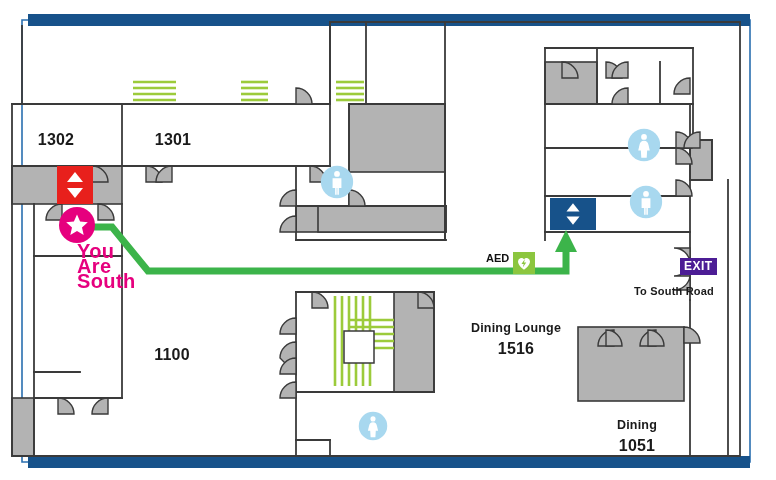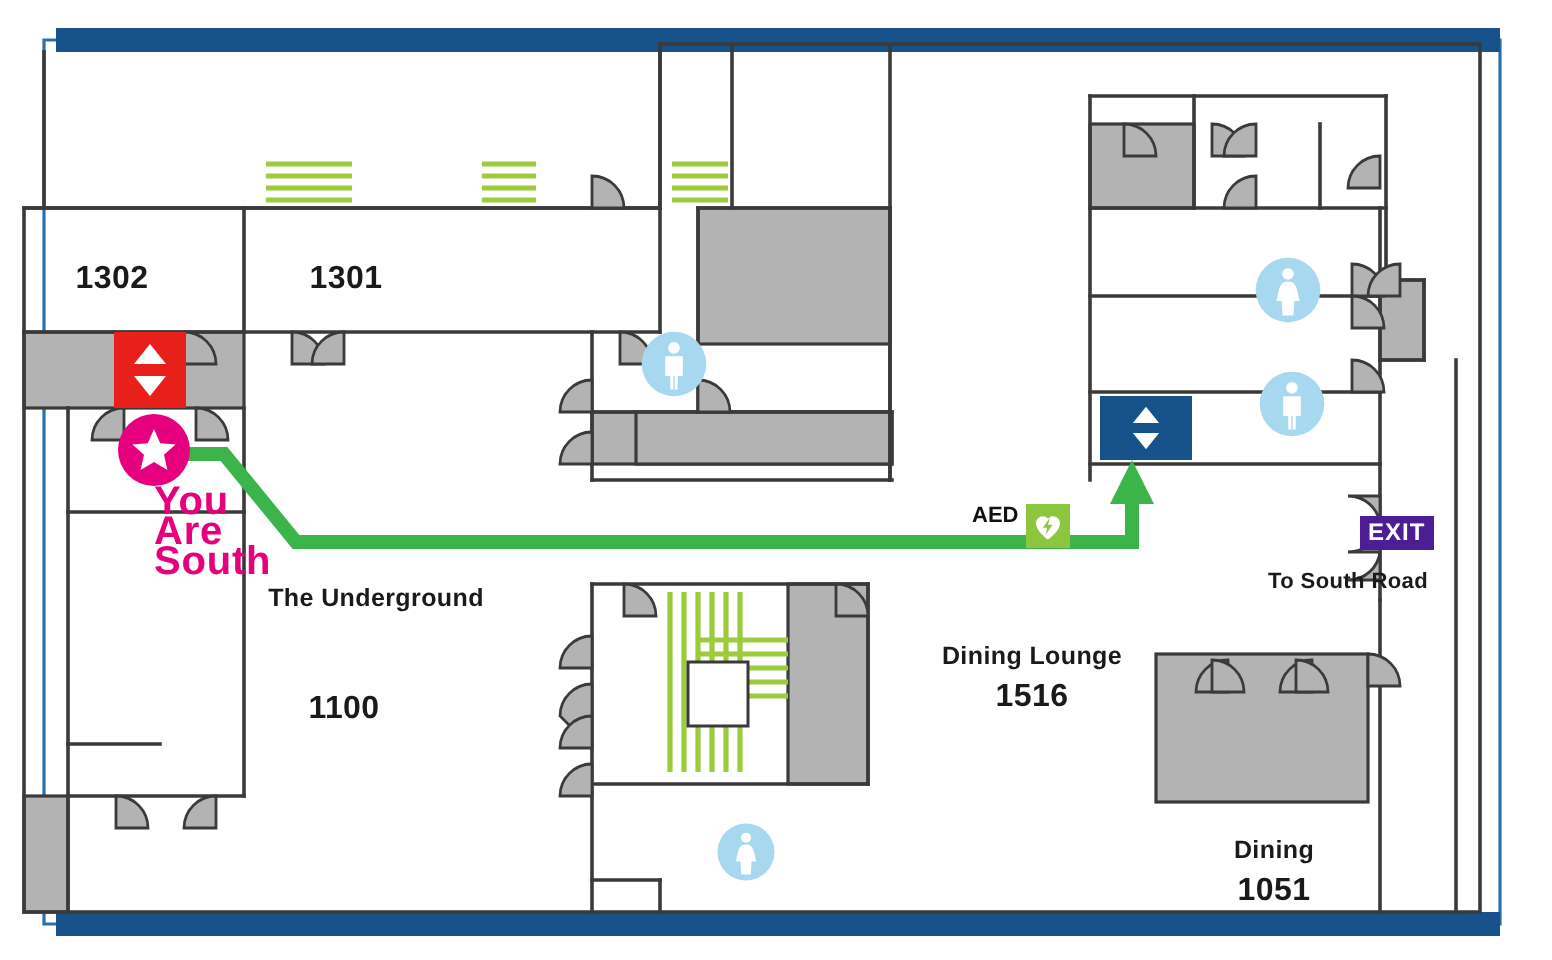--- a/index.html
+++ b/index.html
@@ -269,21 +269,20 @@
       <polyline points="84,227 112,227 148,271 566,271 566,244" fill="none" stroke="#3cb44a" stroke-width="7" stroke-linejoin="miter" stroke-linecap="butt"></polyline>
       <polygon points="566,230 577,252 555,252" fill="#3cb44a"></polygon>
     </g>
   </svg>
 
 
   <div class="lbl room-num center" style="left:56px; top:131px;">1302</div>
 
   <div class="lbl room-num center" style="left:173px; top:131px;">1301</div>
 
-  <div class="lbl room-name center" style="left:188px; top:292px;">The Underground</div>
   <div class="lbl room-num center" style="left:172px; top:310px;margin-top:36px;">1100</div>
 
   <div class="lbl room-name center" style="left:516px; top:321px;">Dining Lounge</div>
   <div class="lbl room-num center" style="left:516px; top:340px;">1516</div>
 
   <div class="lbl room-name center" style="left:637px; top:418px;">Dining</div>
   <div class="lbl room-num center" style="left:637px; top:437px;">1051</div>
 
   <div id="yah-marker">
     <svg width="24" height="24" viewBox="0 0 24 24">

